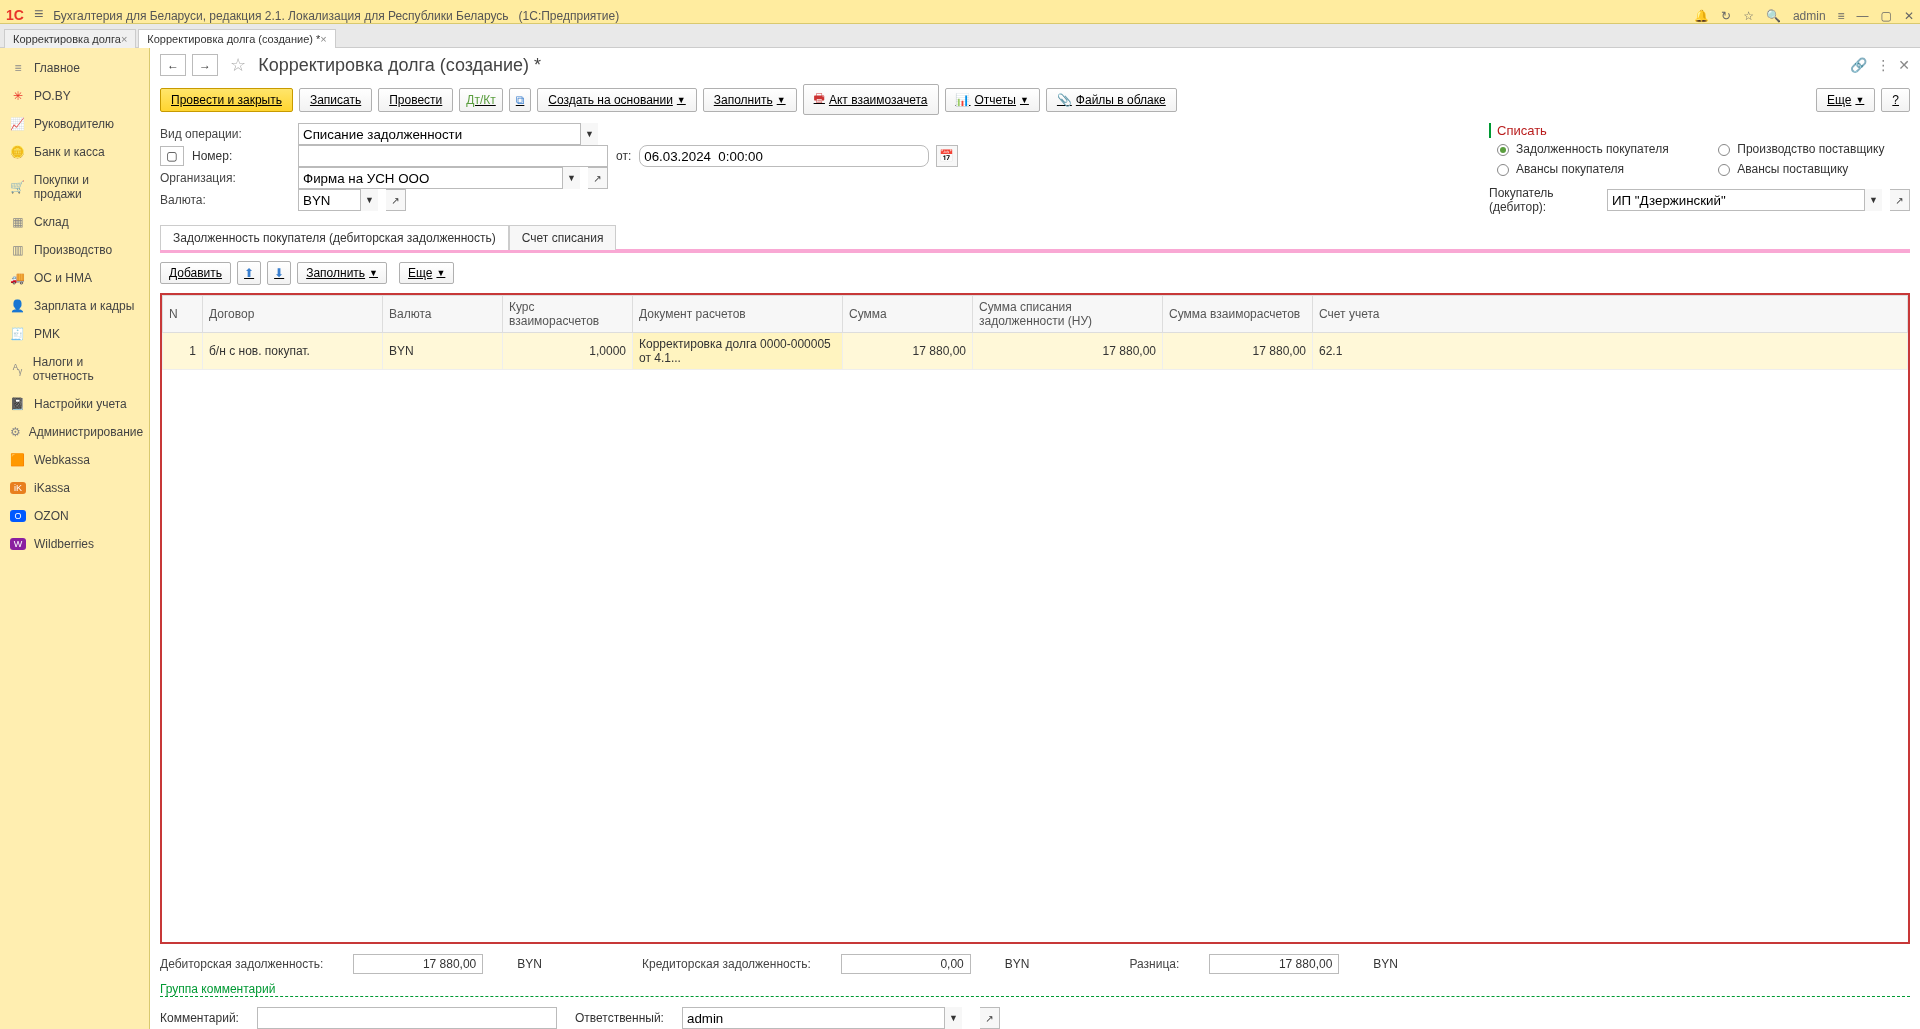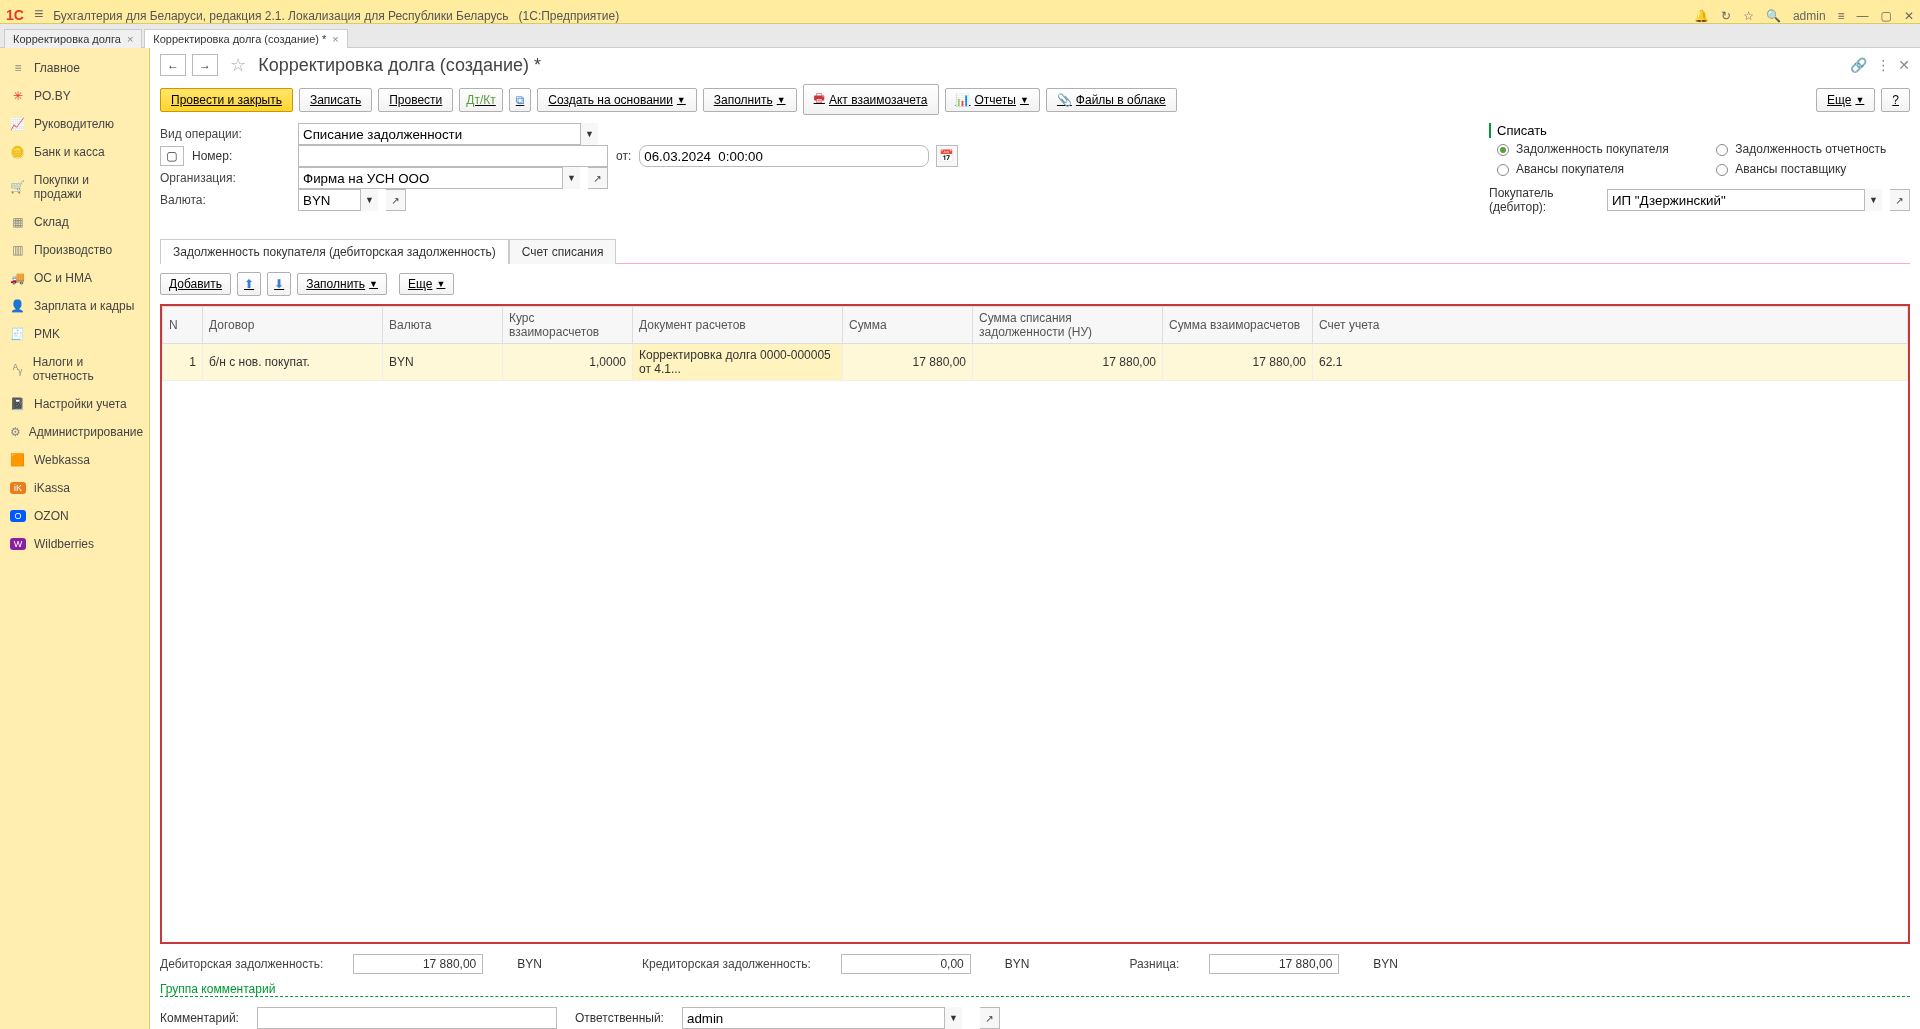--- a/index.html
+++ b/index.html
@@ -8,21 +8,21 @@
 
 .titlebar { height: 24px; background: #ffec9f; display: flex; align-items: flex-end; padding: 0 6px; gap: 10px; border-bottom: 1px solid #d9c96f; }
 .logo1c { font-weight: bold; color: #e8342a; font-size: 14px; }
 .hamburger-icon { color: #666; cursor: pointer; font-size: 16px; }
 .title-text { color: #555; }
 .titlebar-right { margin-left: auto; display: flex; align-items: center; gap: 12px; color: #666; }
 .titlebar-right span { cursor: pointer; }
 
 
 .tabsrow { height: 24px; background: #e9e9e9; border-bottom: 1px solid #ccc; display: flex; align-items: flex-end; padding-left: 4px; }
-.tab { background: #fff; border: 1px solid #ccc; border-bottom: none; padding: 3px 8px; margin-right: 2px; font-size: 11px; display: flex; align-items: center; gap: 6px; position: relative; top: 1px; }
+.tab { background: #fff; border: 1px solid #ccc; border-bottom: none; padding: 3px 8px; margin-right: 2px; font-size: 11px; display: flex; align-items: center; position: relative; top: 1px; }
 .tab.inactive { background: #f0f0f0; }
 .tab .close-x { color: #888; cursor: pointer; }
 
 
 .main { display: flex; height: calc(100vh - 48px); }
 .sidebar { width: 150px; background: #ffeeb0; border-right: 1px solid #d9c96f; padding-top: 6px; }
 .side-item { display: flex; align-items: center; gap: 8px; padding: 7px 10px; cursor: pointer; color: #444; font-size: 12px; }
 .side-icon { width: 16px; text-align: center; color: #888; }
 .side-icon.red { color: #e8342a; }
 .side-icon.green { color: #5a9e3e; }
@@ -59,28 +59,28 @@
 .form-label { width: 130px; color: #444; }
 .input { border: 1px solid #bbb; height: 22px; padding: 0 4px; background: #fff; }
 .input.select { padding-right: 18px; position: relative; }
 .sel-wrap { position: relative; display: inline-flex; }
 .sel-caret { position: absolute; right: 0; top: 0; width: 18px; height: 22px; border-left: 1px solid #bbb; display: flex; align-items: center; justify-content: center; background: #f7f7f7; font-size: 9px; cursor: pointer; }
 .sel-btn { width: 20px; height: 22px; border: 1px solid #bbb; border-left: none; background: #f7f7f7; display:flex;align-items:center;justify-content:center; font-size:10px; cursor:pointer; }
 .cal-btn { width: 22px; height: 22px; border: 1px solid #bbb; background: #f7f7f7; margin-left:-1px; display:flex;align-items:center;justify-content:center; cursor:pointer; }
 
 
 .radio-area { margin-left: auto; }
-.radio-title { color: #000000; font-size: 13px; margin-bottom: 4px; border-left: 2px solid #009933; padding-left: 6px; }
+.radio-title { color: #b91c1c; font-size: 13px; margin-bottom: 4px; border-left: 2px solid #009933; padding-left: 6px; }
 .radio-grid { display: grid; grid-template-columns: auto auto; gap: 6px 24px; padding-left: 8px; }
 .radio-item { display: flex; align-items: flex-end; gap: 7px; cursor: pointer; }
 .radio-circle { width: 12px; height: 12px; border: 1px solid #888; border-radius: 50%; display: inline-flex; align-items: center; justify-content: center; background:#fff; }
 .radio-circle.checked::after { content:''; width:6px; height:6px; background:#5a9e3e; border-radius:50%; }
 
 
-.inner-tabs { display: flex; margin-top: 24px; border-bottom: 1px solid #f9a8d4; }
+.inner-tabs { display: flex; margin-top: 10px; border-bottom: 4px solid #f9a8d4; }
 .inner-tab { padding: 5px 12px; border: 1px solid #ccc; border-bottom: none; background: #f7f7f7; cursor: pointer; position: relative; top: 1px; }
 .inner-tab.active { background: #fff; }
 
 
 .table-tb { display: flex; gap: 6px; align-items: center; margin: 8px 0; }
 .table-tb .btn.small { padding: 3px 8px; }
 
 
 .grid-wrap { border: 2px solid #c73838; flex: 1; min-height: 300px; overflow: auto; }
 .grid-wrap table { width: 100%; border-collapse: collapse; }
@@ -295,21 +295,21 @@
 
       <div class="radio-area">
         <div class="radio-title">Списать</div>
         <div class="radio-grid">
           <div class="radio-item">
               <span class="radio-circle checked"></span>
               <span>Задолженность покупателя</span>
             </div>
           <div class="radio-item">
               <span class="radio-circle"></span>
-              <span>Задолженность отчетность</span>
+              <span>Производство поставщику</span>
             </div>
           <div class="radio-item">
               <span class="radio-circle"></span>
               <span>Авансы покупателя</span>
             </div>
           <div class="radio-item">
               <span class="radio-circle"></span>
               <span>Авансы поставщику</span>
             </div>
         </div>

